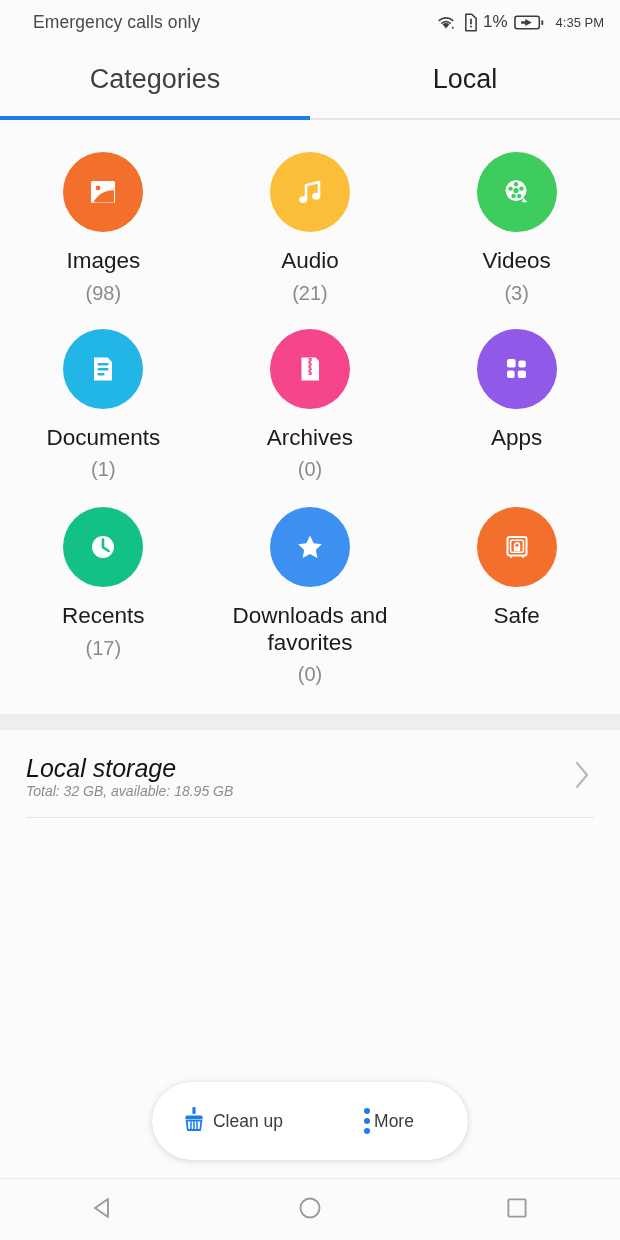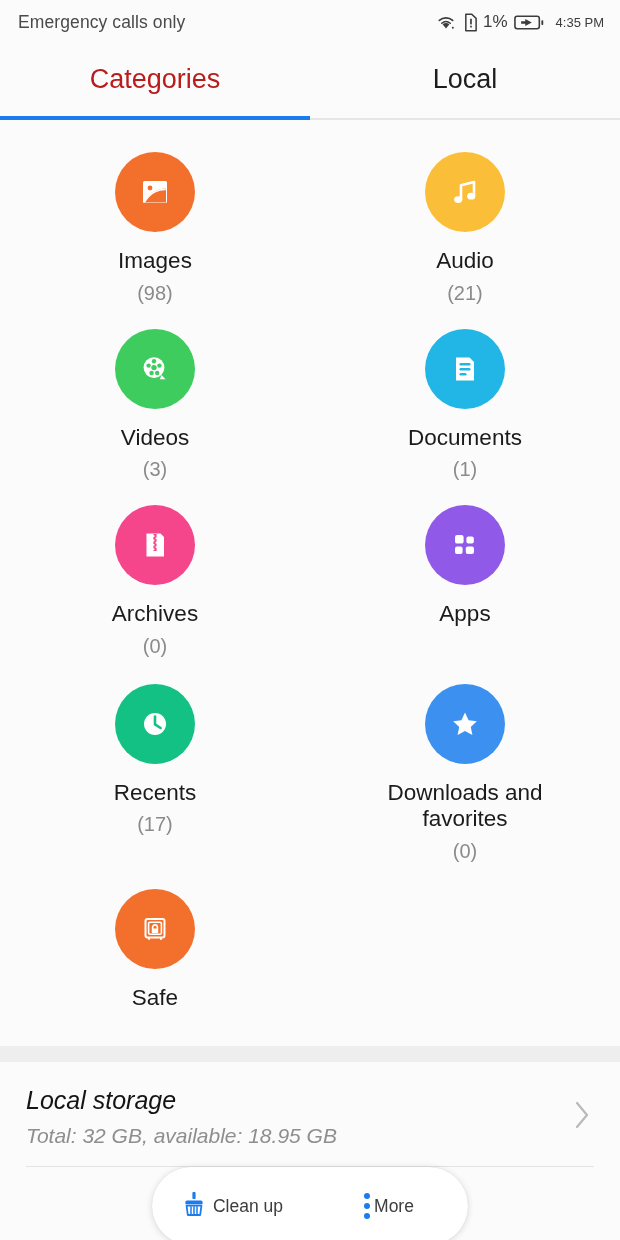--- a/index.html
+++ b/index.html
@@ -18,21 +18,21 @@
 
   
   .statusbar {
     height: 44px;
     flex: 0 0 44px;
     display: flex; align-items: center;
     padding: 0 16px 0 18px;
     background: #fbfbfb;
     color: #4b4b4b;
   }
-  .status-left { font-size: 17.5px; color: #4a4a4a; letter-spacing: .1px; }
+  .status-left { font-size: 17.5px; color: #4a4a4a; letter-spacing: .1px; margin-left: 15px; }
   .status-right {
     margin-left: auto;
     display: flex; align-items: center; gap: 6px;
     font-size: 17.5px; color: #3c3c3c;
   }
   .sicon { display: inline-flex; align-items: center; }
   .batt-pct { font-size: 17px; margin-left: -1px; }
   .clock { font-size: 13px; margin-left: 6px; }
 
   
@@ -43,40 +43,40 @@
     position: relative;
   }
   .tab {
     flex: 1 1 50%;
     display: flex; align-items: center; justify-content: center;
     font-size: 27px;
     color: #1d1d1d;
     position: relative;
     padding-bottom: 6px;
   }
-  .tab.active { color: #b91c1c; }
+  .tab.active { color: #404040; }
   .tab-underline {
     position: absolute; left: 0; bottom: 0;
     height: 4px; width: 50%;
     background: #1a7ced;
   }
   .tabs-divider {
     position: absolute; left: 0; right: 0; bottom: 0;
     height: 2px; background: #e6e6e6;
   }
 
   
   .grid-wrap {
     background: #fbfbfb;
     padding: 22px 0 14px 0;
     flex: 0 0 auto;
   }
   .grid {
     display: grid;
-    grid-template-columns: repeat(2, 1fr);
+    grid-template-columns: repeat(3, 1fr);
     row-gap: 0;
   }
   .cell {
     display: flex; flex-direction: column; align-items: center;
     padding: 10px 8px 14px 8px;
   }
   .circle {
     width: 80px; height: 80px; border-radius: 50%;
     display: flex; align-items: center; justify-content: center;
     flex: 0 0 80px;
@@ -99,21 +99,21 @@
 
   
   .storage-section { background: #fbfbfb; }
   .storage {
     display: flex; align-items: center;
     padding: 24px 22px 18px 26px;
     font-style: italic;
   }
   .storage-text { flex: 1 1 auto; }
   .storage-title { font-size: 25px; color: #141414; }
-  .storage-sub { font-size: 21px; color: #8e8e8e; margin-top: 9px; }
+  .storage-sub { font-size: 14px; color: #8e8e8e; }
   .chev { flex: 0 0 auto; padding-right: 6px; }
   .storage-divider {
     height: 1px; background: #e4e4e4;
     margin: 0 26px;
   }
 
   
   .filler { flex: 1 1 auto; background: #fbfbfb; }
 
   

